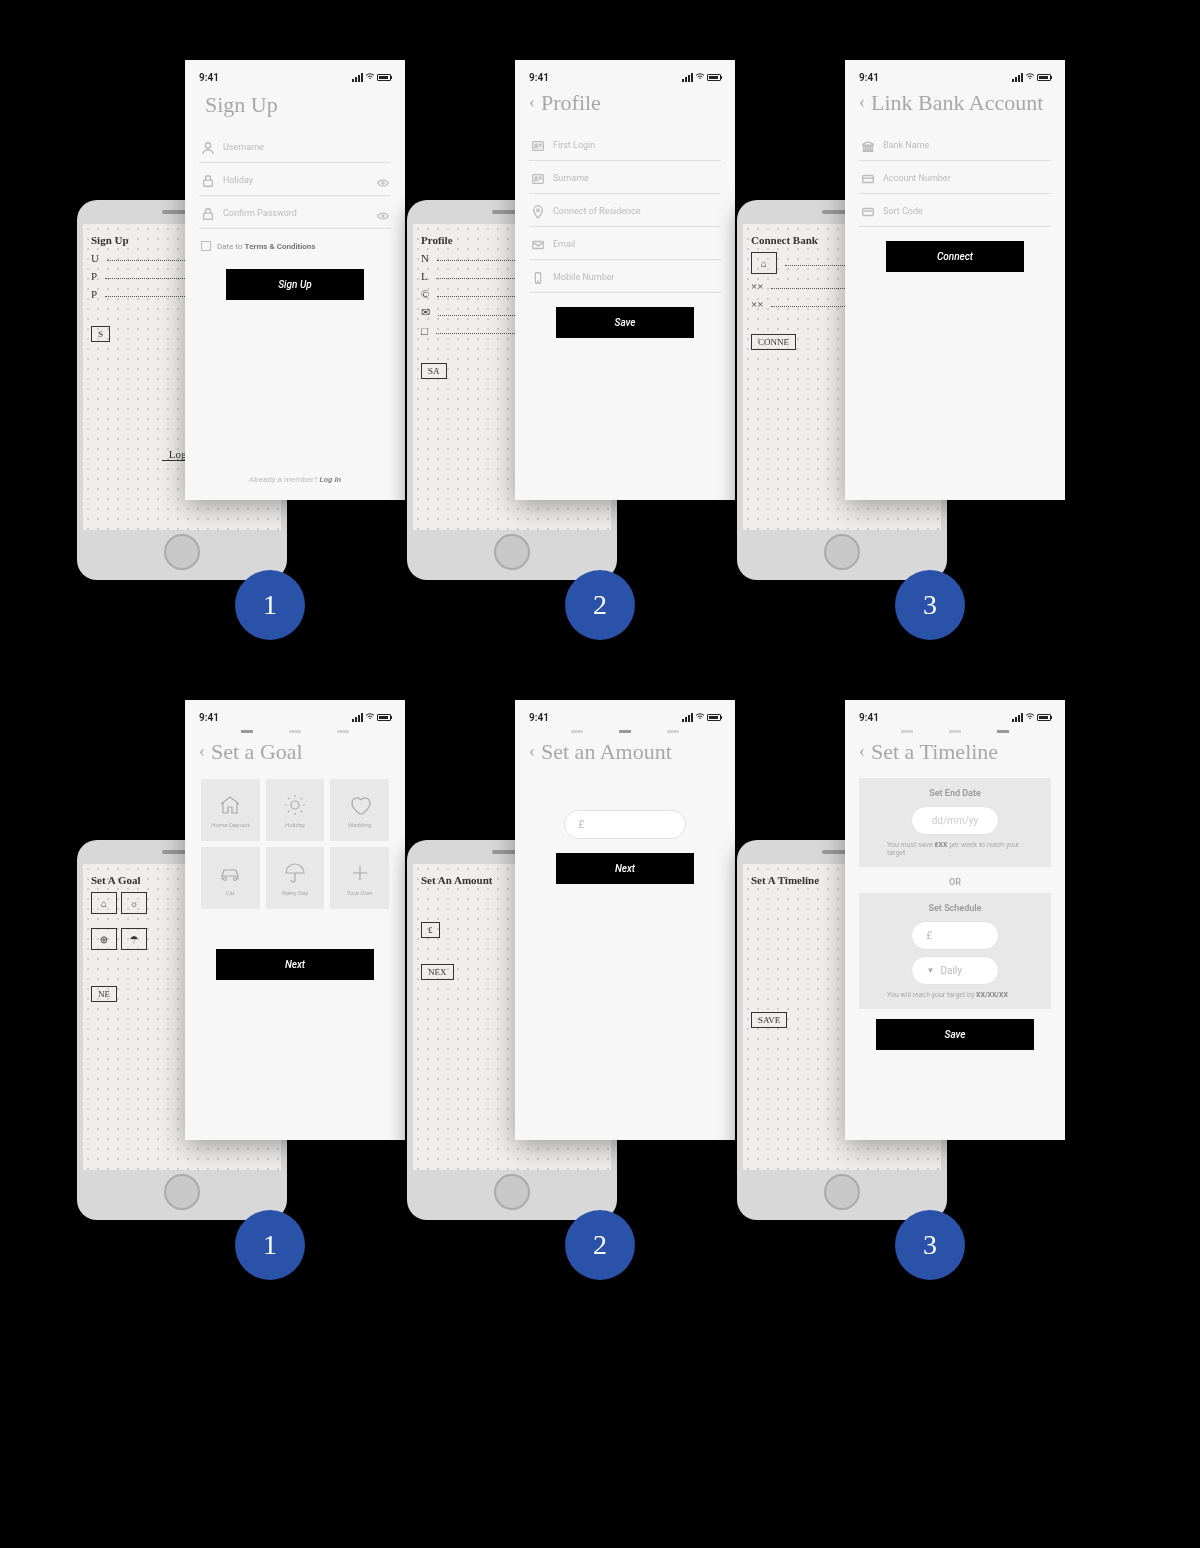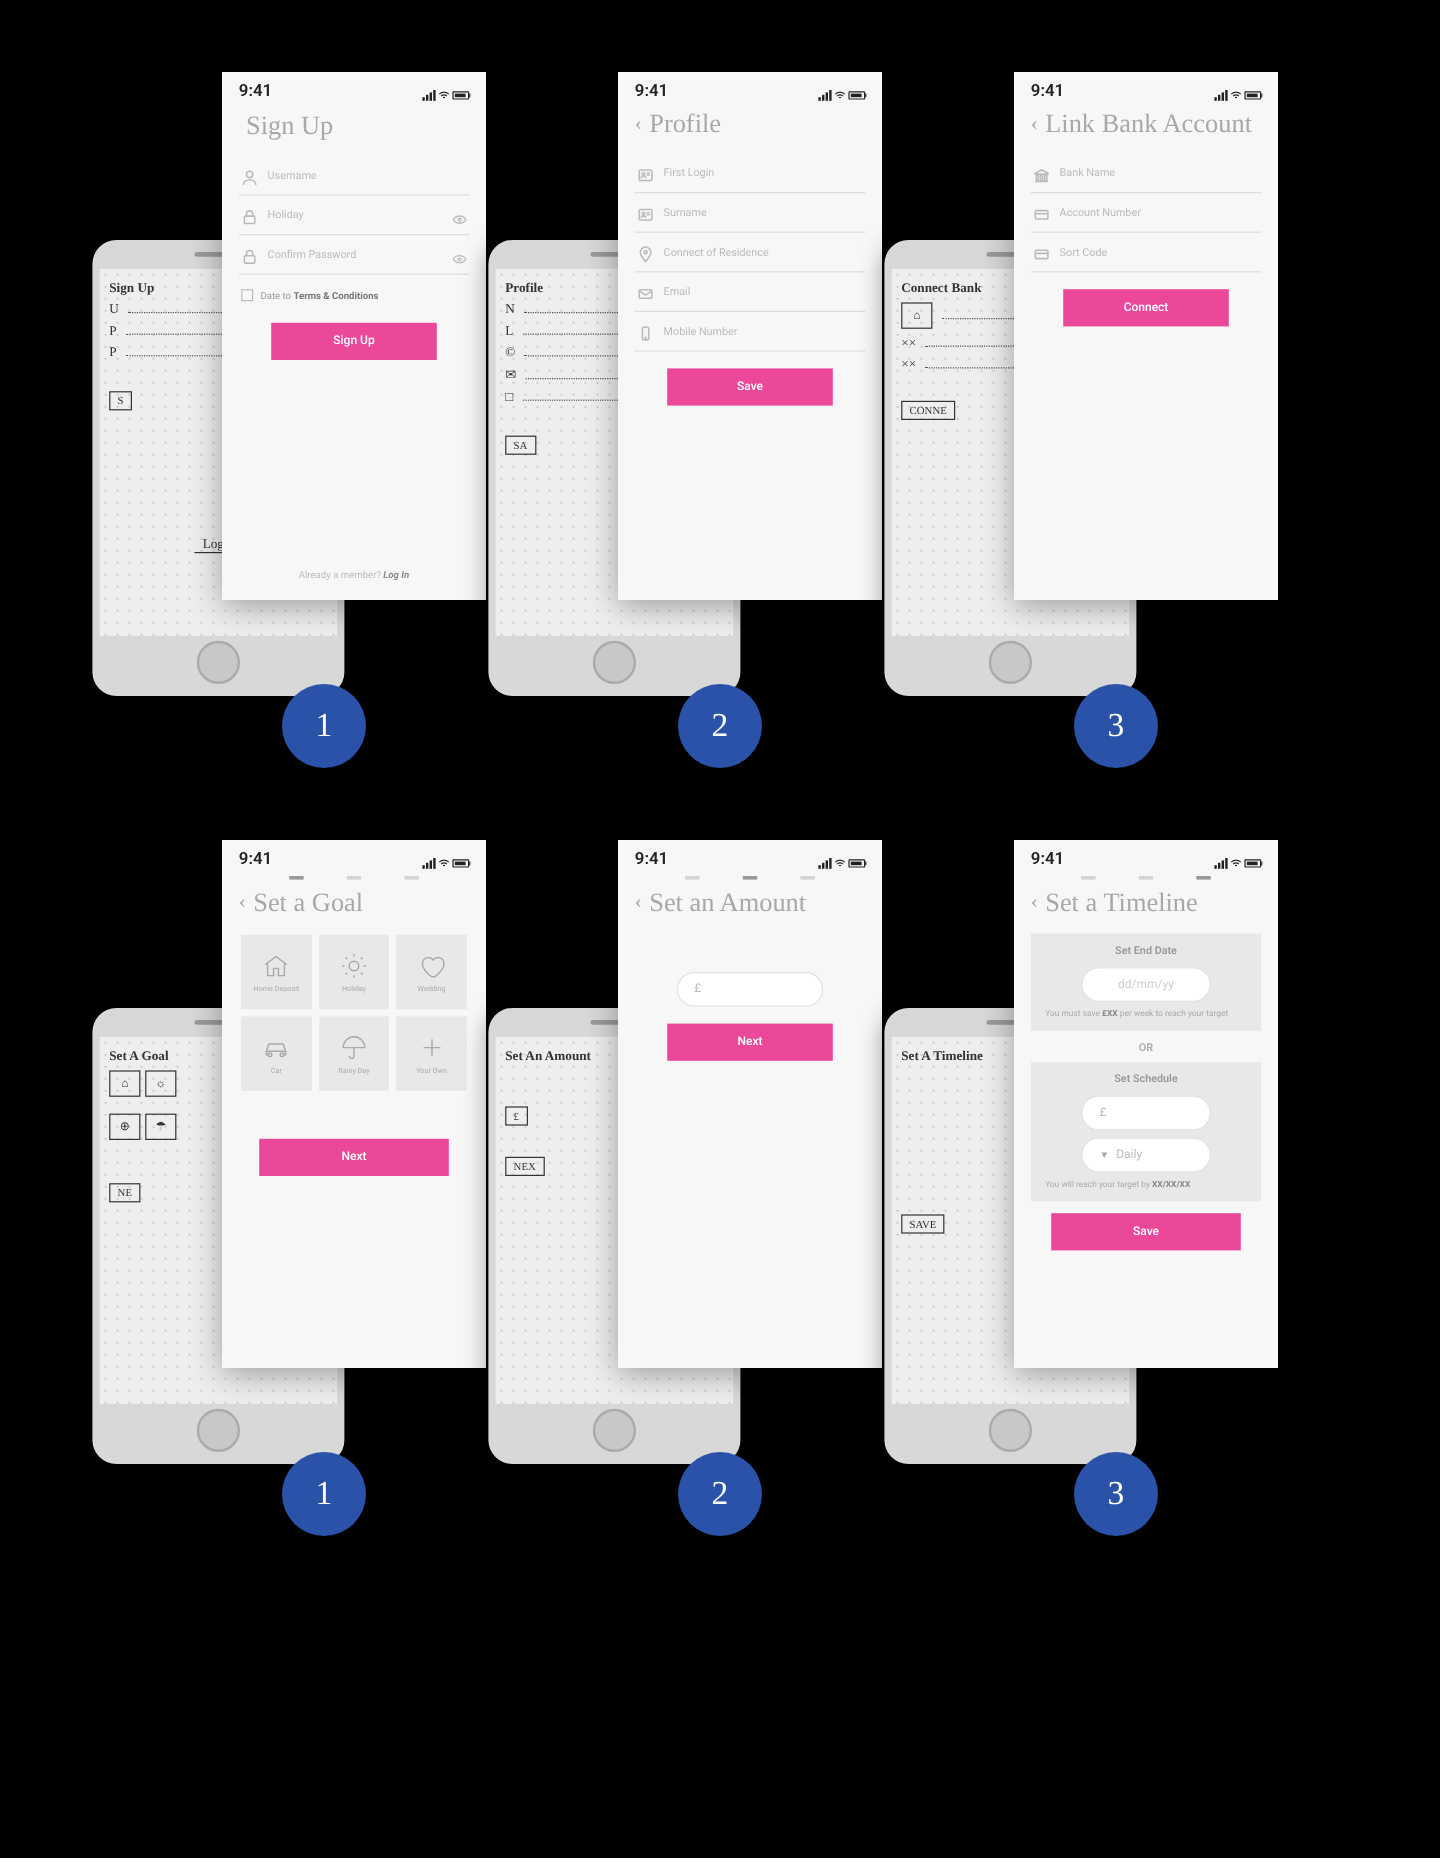--- a/index.html
+++ b/index.html
@@ -67,22 +67,22 @@
   top: 0;
   width: 220px;
   height: 440px;
   background: #f7f7f7;
   box-shadow: 0 6px 25px rgba(0,0,0,0.35);
   padding: 10px 14px;
 }
 .statusbar {
   display: flex;
   justify-content: space-between;
-  align-items: flex-end;
-  font-size: 14px;
+  align-items: center;
+  font-size: 10px;
   font-weight: 600;
   color: #222;
   height: 14px;
   margin-bottom: 6px;
   gap: 28px;
 }
 .status-icons { display:flex; align-items:center; gap:2px;}
 .status-icons .sig { display:flex; align-items:flex-end; gap:1px;}
 .status-icons .sig span { width:2px; background:#222; display:inline-block;}
 .status-icons .sig span:nth-child(1){height:3px}
@@ -122,26 +122,27 @@
 .eye-icon svg{width:100%;height:100%;stroke:#bbb;fill:none;stroke-width:1.5;}
 
 .terms-row { display:flex; align-items:center; gap:6px; font-size:8px; color:#999; margin:12px 2px 18px;}
 .cbox { width:10px; height:10px; border:1px solid #bbb;}
 .terms-row b{color:#777; font-weight:700;}
 
 .btn {
   display:block;
   width: 72%;
   margin: 14px auto;
-  background: #ec4899;
+  background: #000000;
   color: #fff;
   font-size: 10px;
   text-align:center;
   padding: 10px 0;
   font-weight:500;
+  font-style:italic;
 }
 .btn.wide{ width:82%;}
 
 .footer-link { position:absolute; bottom:16px; left:0; right:0; text-align:center; font-size:8px; color:#bbb;}
 .footer-link b{color:#888;font-style:italic;}
 
 .badge {
   position:absolute;
   left:50%; transform:translateX(-50%);
   bottom:-60px;
@@ -161,21 +162,21 @@
 .goal-tile .gic { width:24px; height:24px; color:#aaa;}
 .goal-tile .gic svg{width:100%;height:100%;stroke:#aaa;fill:none;stroke-width:1.2;}
 .goal-tile .gl{ font-size:6px; color:#aaa;}
 
 .pill-input {
   width:64%; margin: 14px auto; background:#fff; border:1px solid #e2e2e2;
   border-radius:20px; padding:8px 14px; font-size:10px; color:#bbb;
   display:flex; align-items:center; gap:10px;
 }
 .card {
-  background:#e8e8e8; padding:10px 12px; margin-bottom:10px;
+  background:#e8e8e8; padding:10px 28px; margin-bottom:10px;
 }
 .card-title{ font-size:9px; color:#999; text-align:center; margin-bottom:8px; font-weight:600;}
 .card-help{ font-size:7px; color:#aaa; margin-top:6px;}
 .card-help b{color:#888;}
 .or-divider{ font-size:9px; color:#aaa; text-align:center; margin:6px 0; font-weight:600;}
 .sel-row{ display:flex; align-items:center; gap:6px;}
 .sel-row .caret{ font-size:8px; color:#aaa;}
 </style>
 </head>
 <body>

